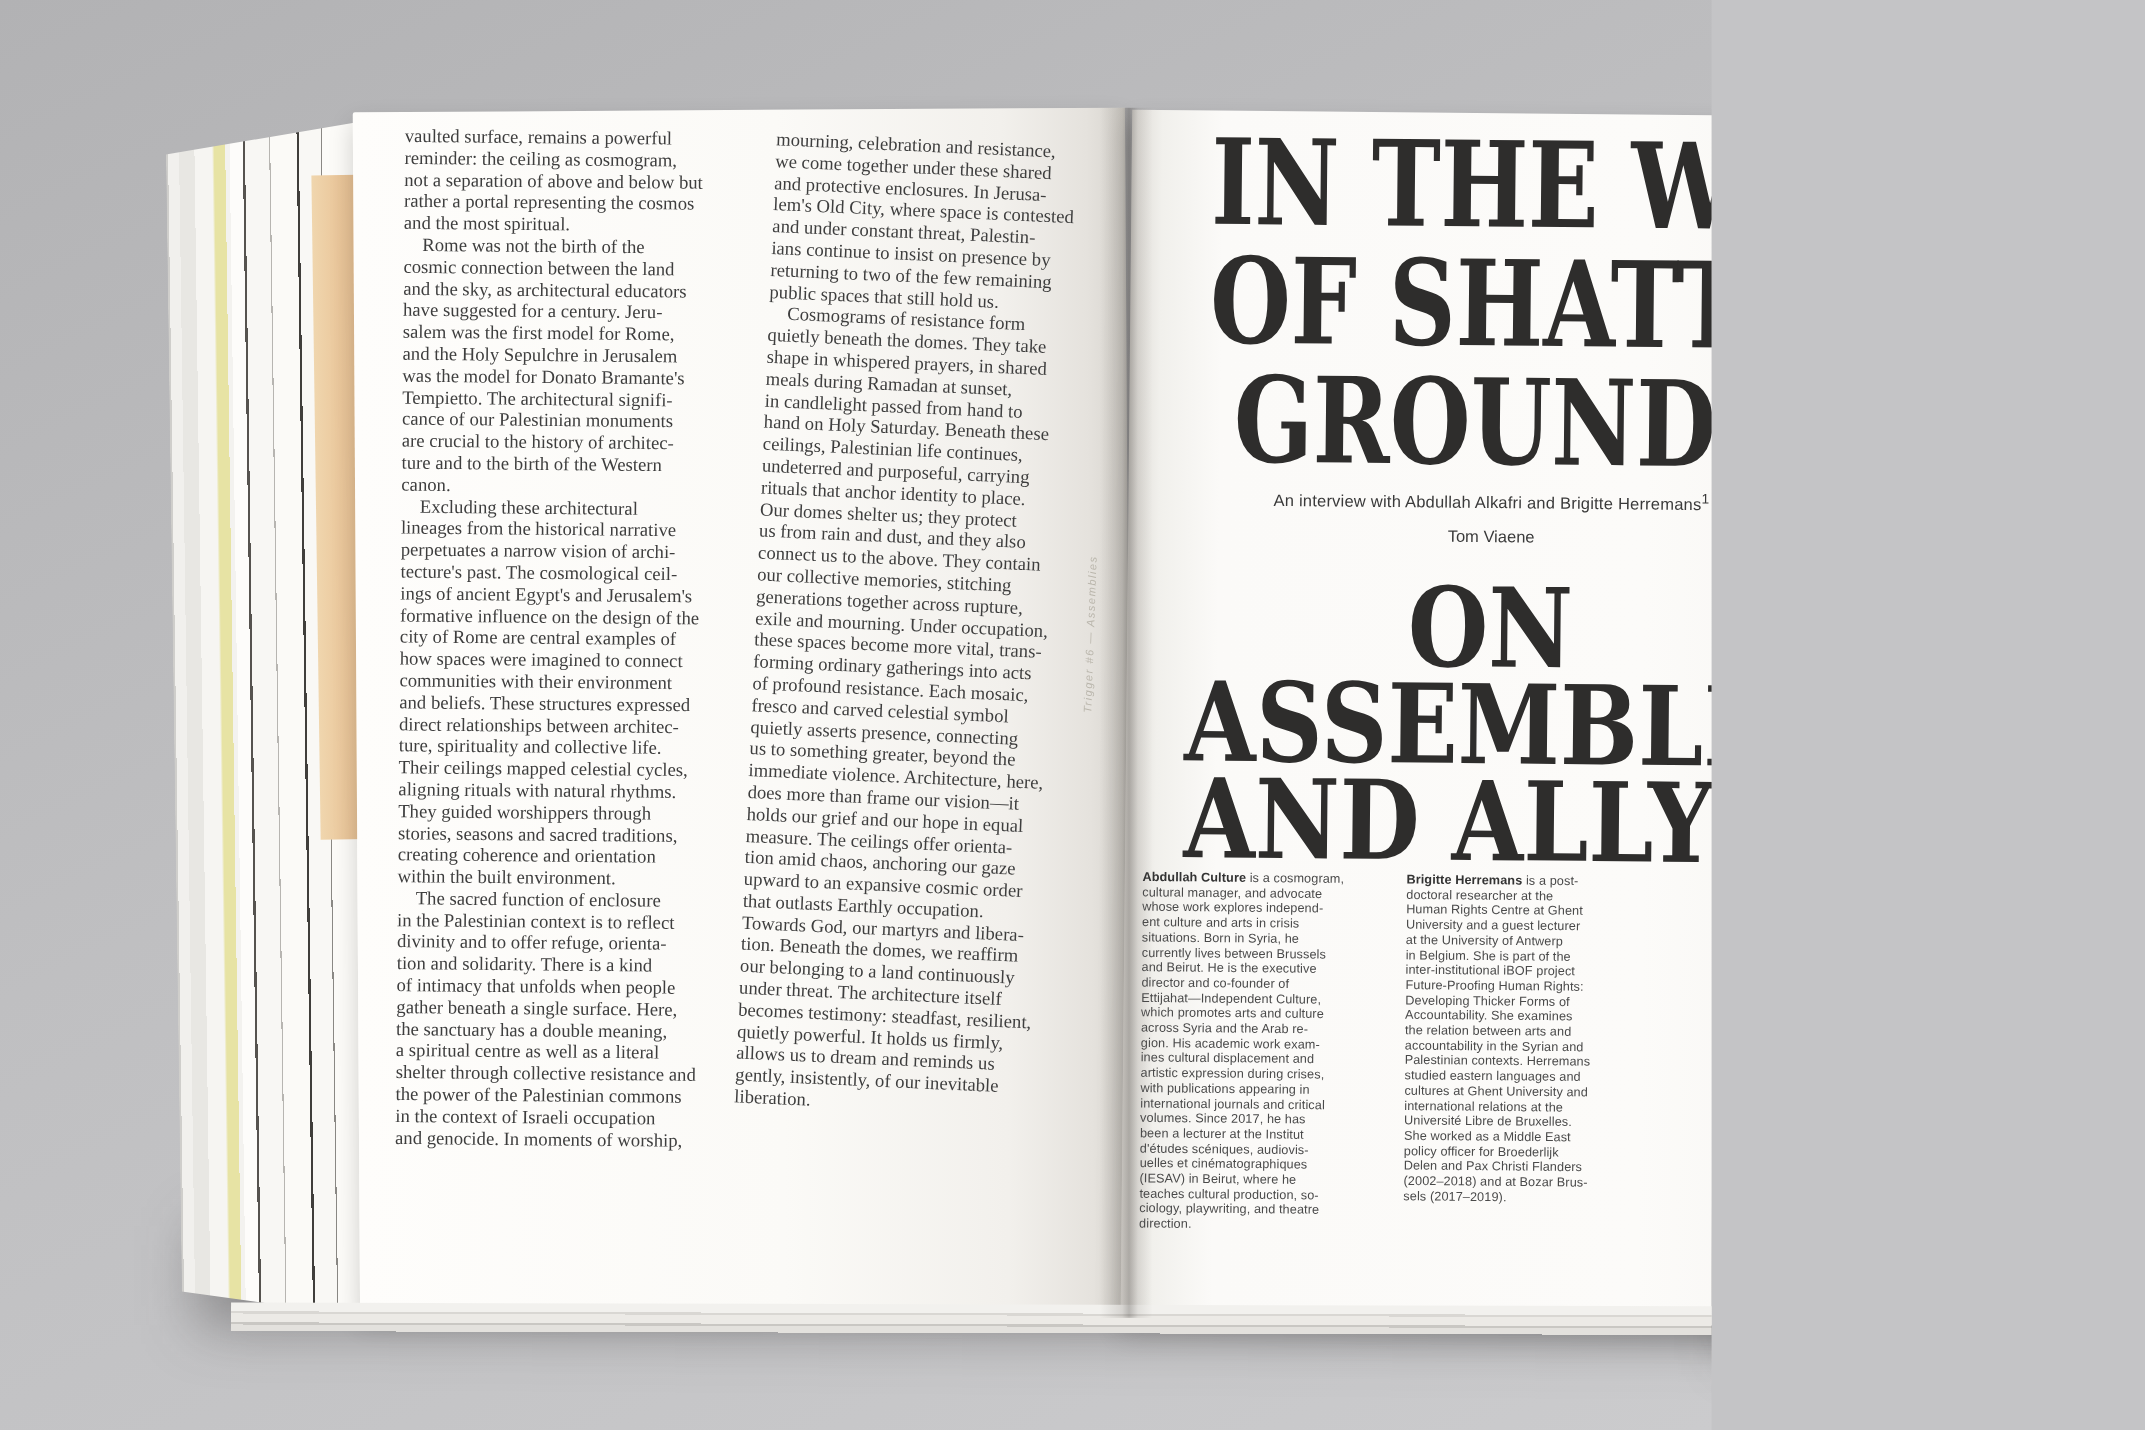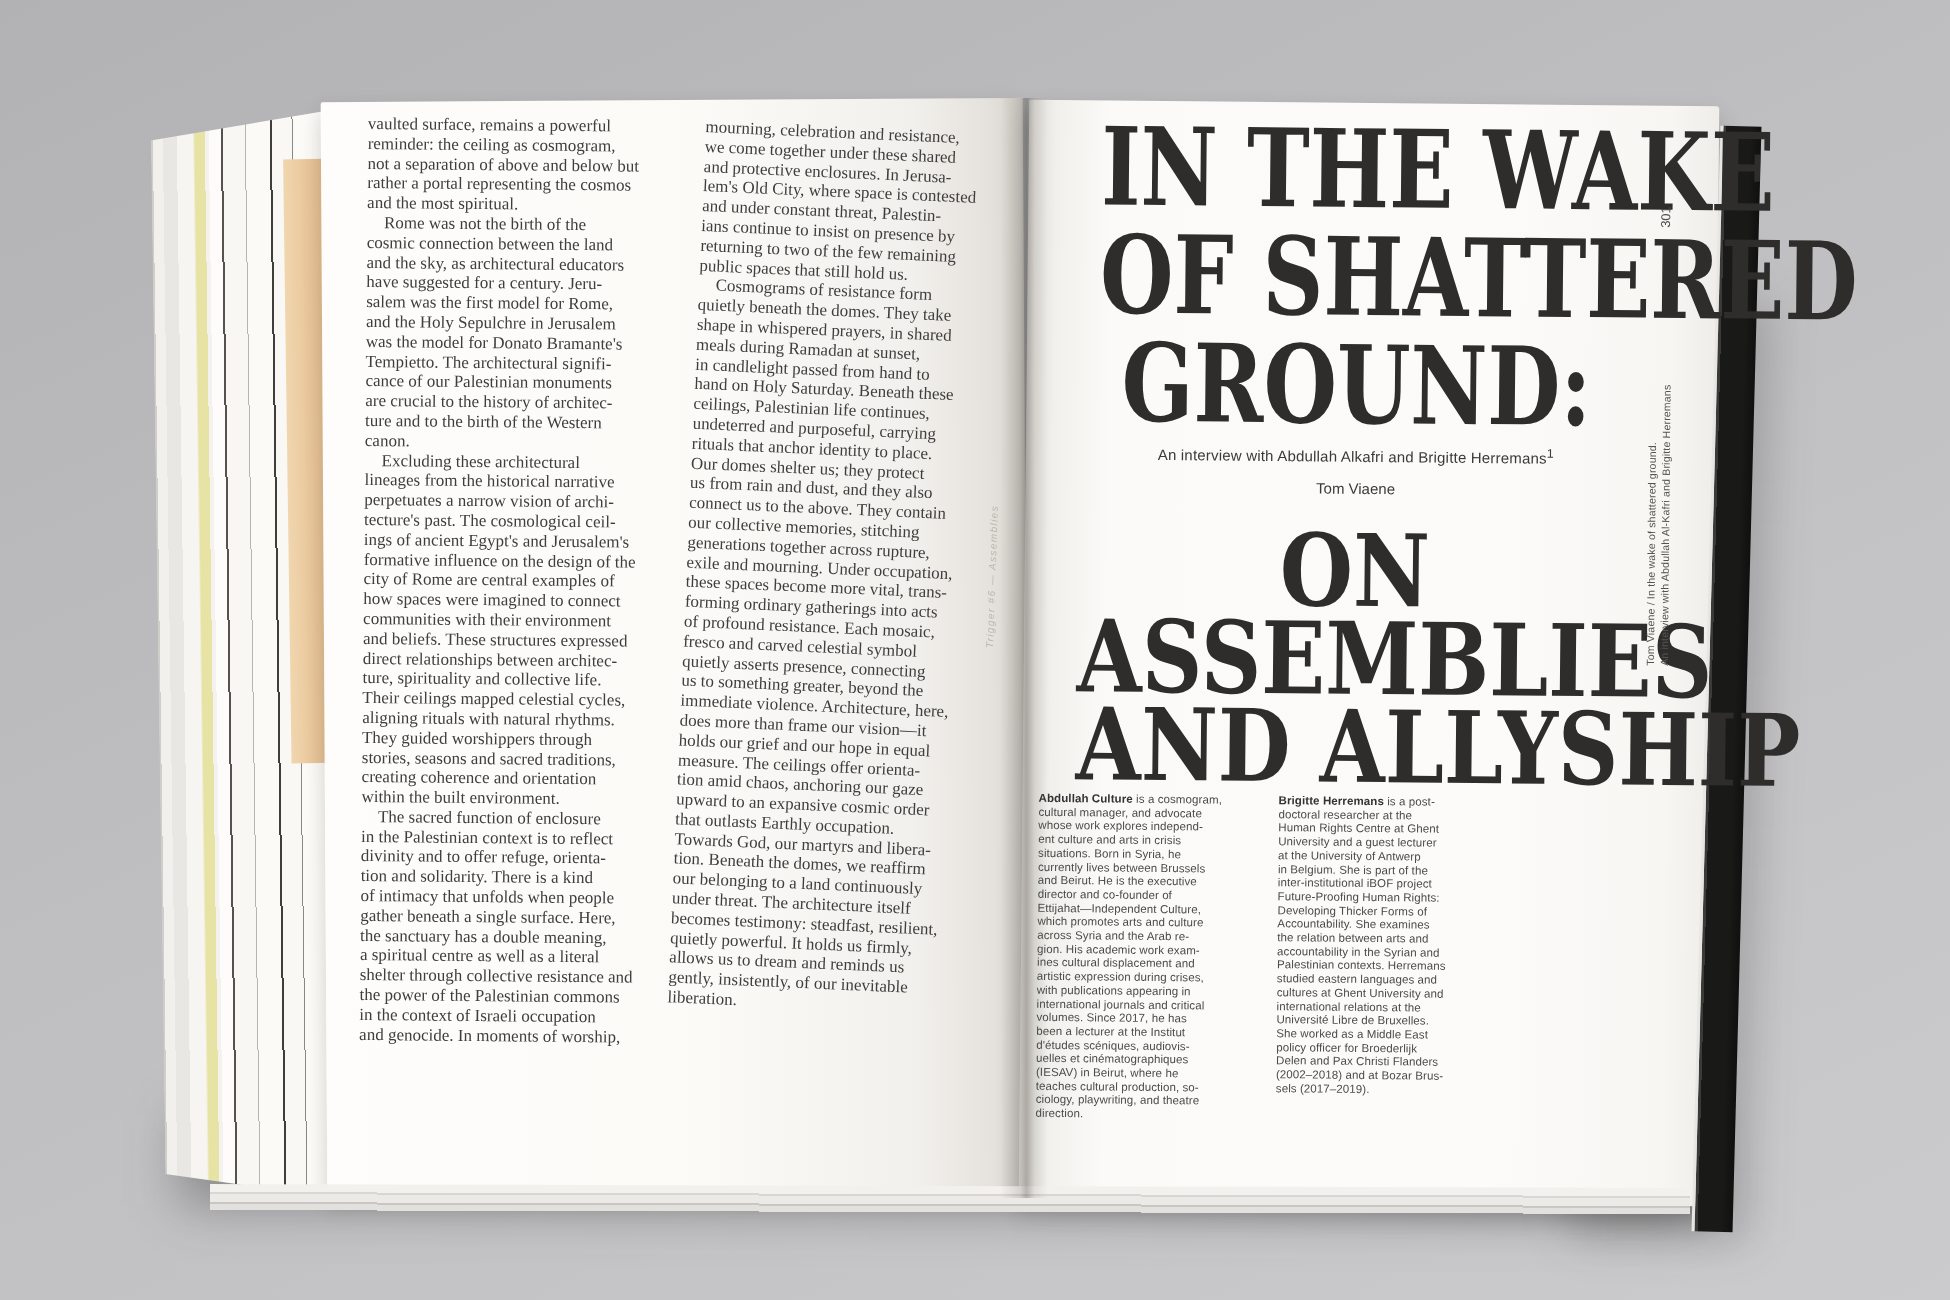--- a/index.html
+++ b/index.html
@@ -1,16 +1,16 @@
 <!DOCTYPE html>
 <html><head>
 <meta charset="utf-8">
 <style>
   html,body{margin:0;padding:0;background:#c4c4c6;}
-  .canvas{position:relative;width:1950px;height:1300px;overflow:hidden;
+  .canvas{position:relative;width:1556px;height:1300px;overflow:hidden;
           background:linear-gradient(155deg,#b2b2b4 0%,#bfbfc1 45%,#cbcbcd 100%);
           font-family:"Liberation Sans",sans-serif;}
   
   .book-shadow{position:absolute;left:180px;top:1120px;width:1520px;height:90px;
                background:rgba(40,38,36,.38);filter:blur(26px);transform:rotate(.4deg);}
   .book-shadow2{position:absolute;left:1580px;top:300px;width:180px;height:940px;
                background:rgba(40,38,36,.22);filter:blur(22px);transform:rotate(1.5deg);}
   
   .fore-edge{position:absolute;left:158px;top:112px;width:176px;height:1088px;
     transform:rotate(-.8deg);

